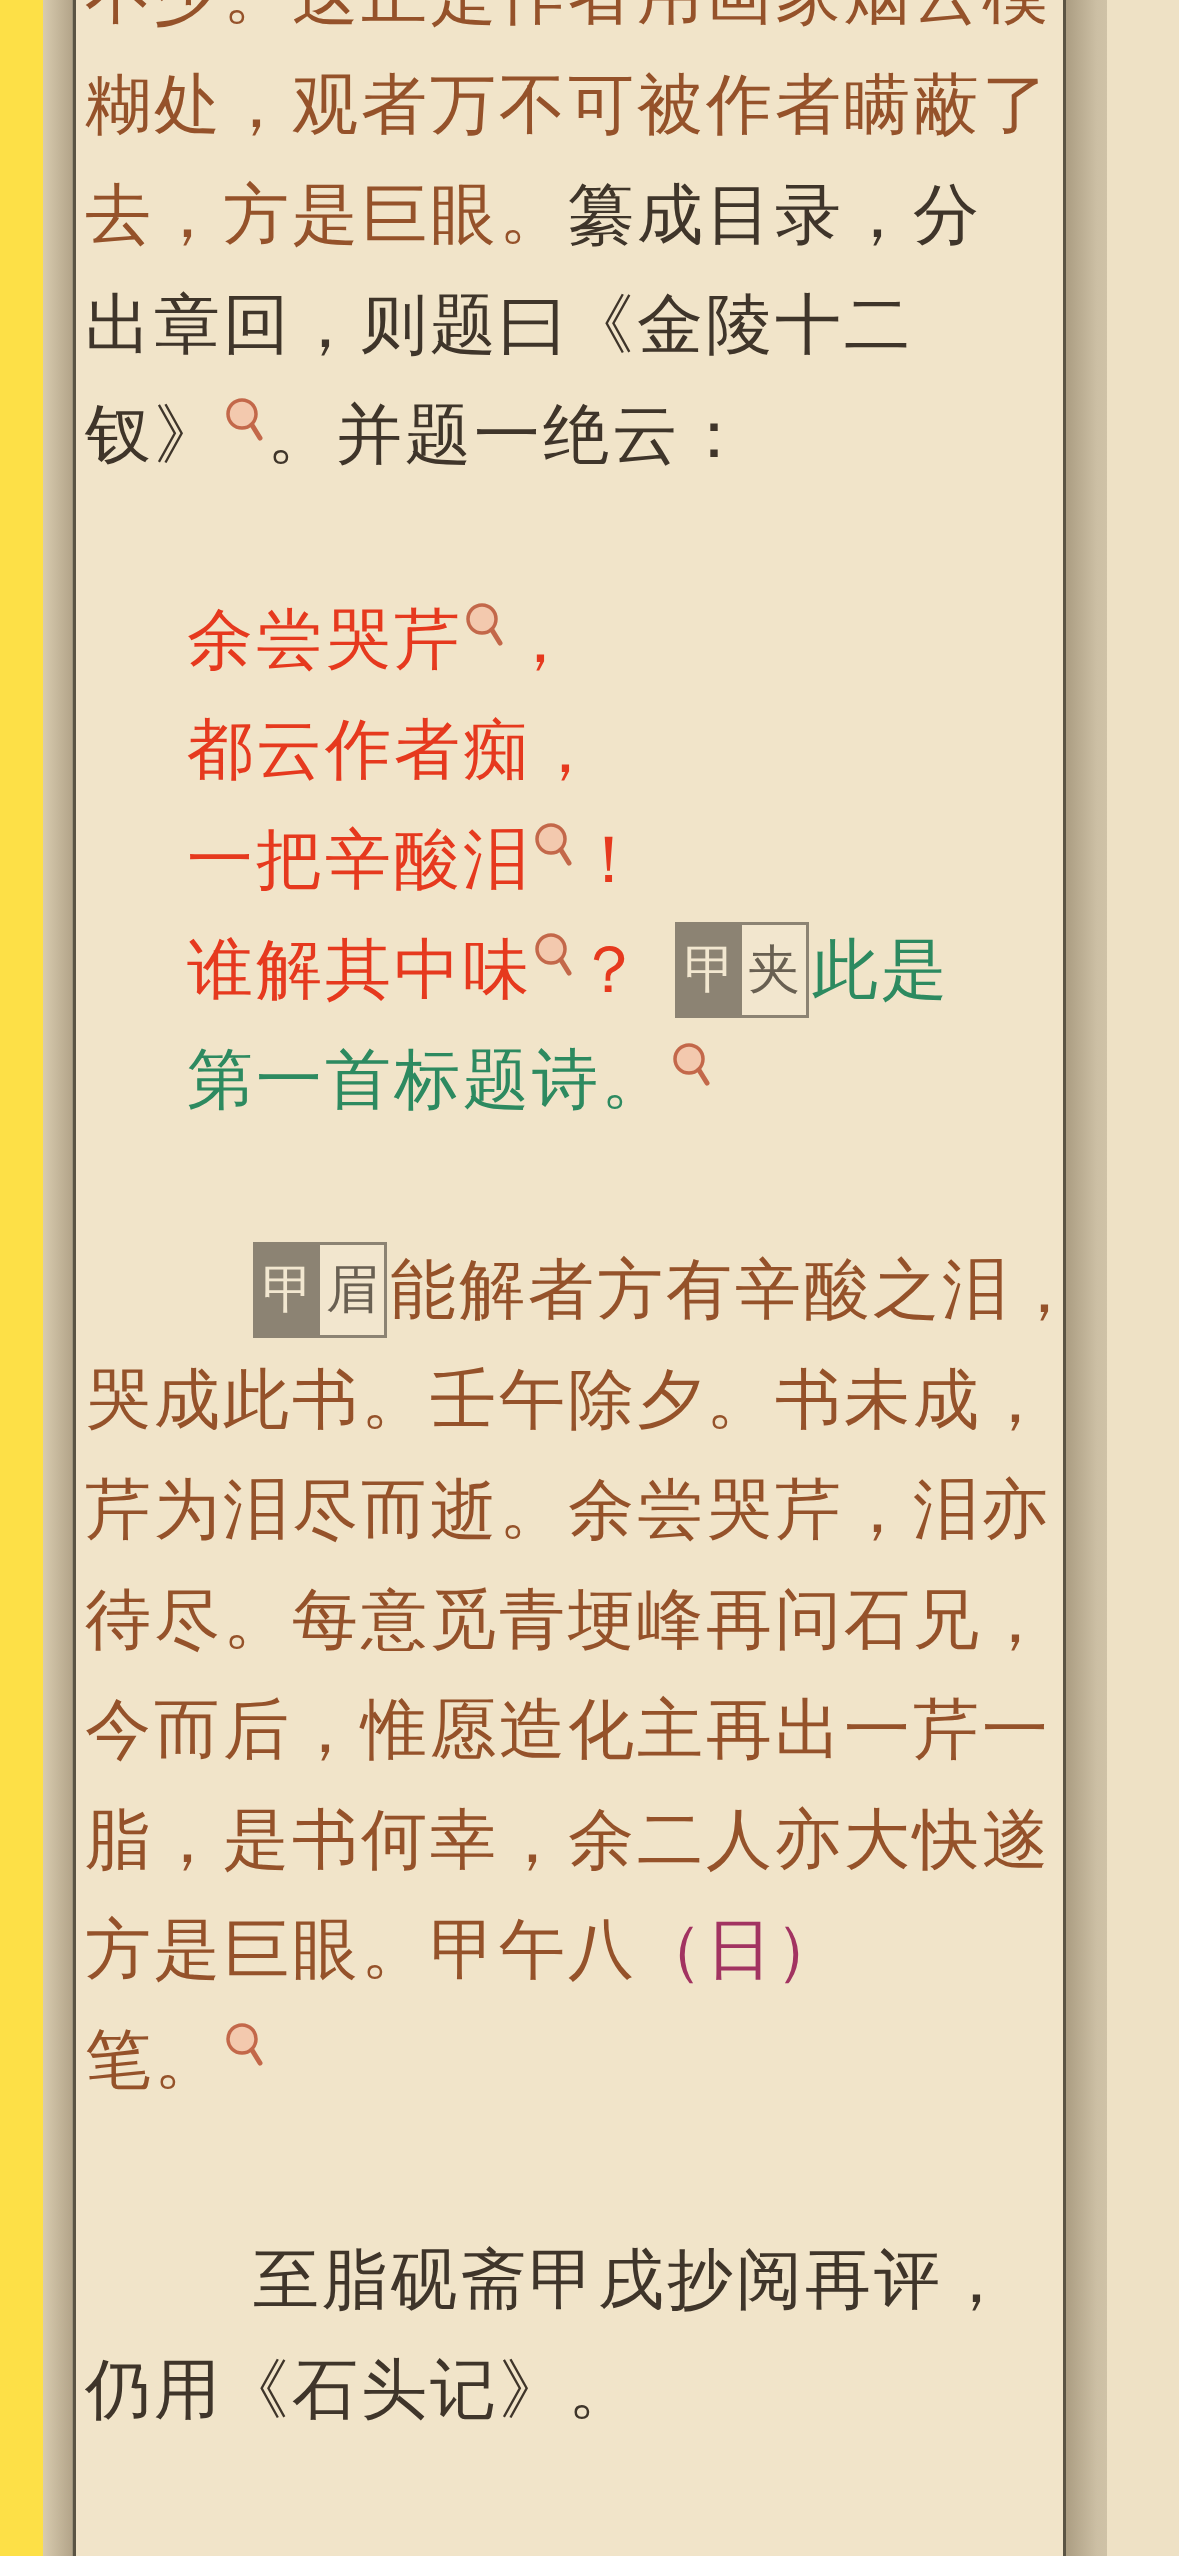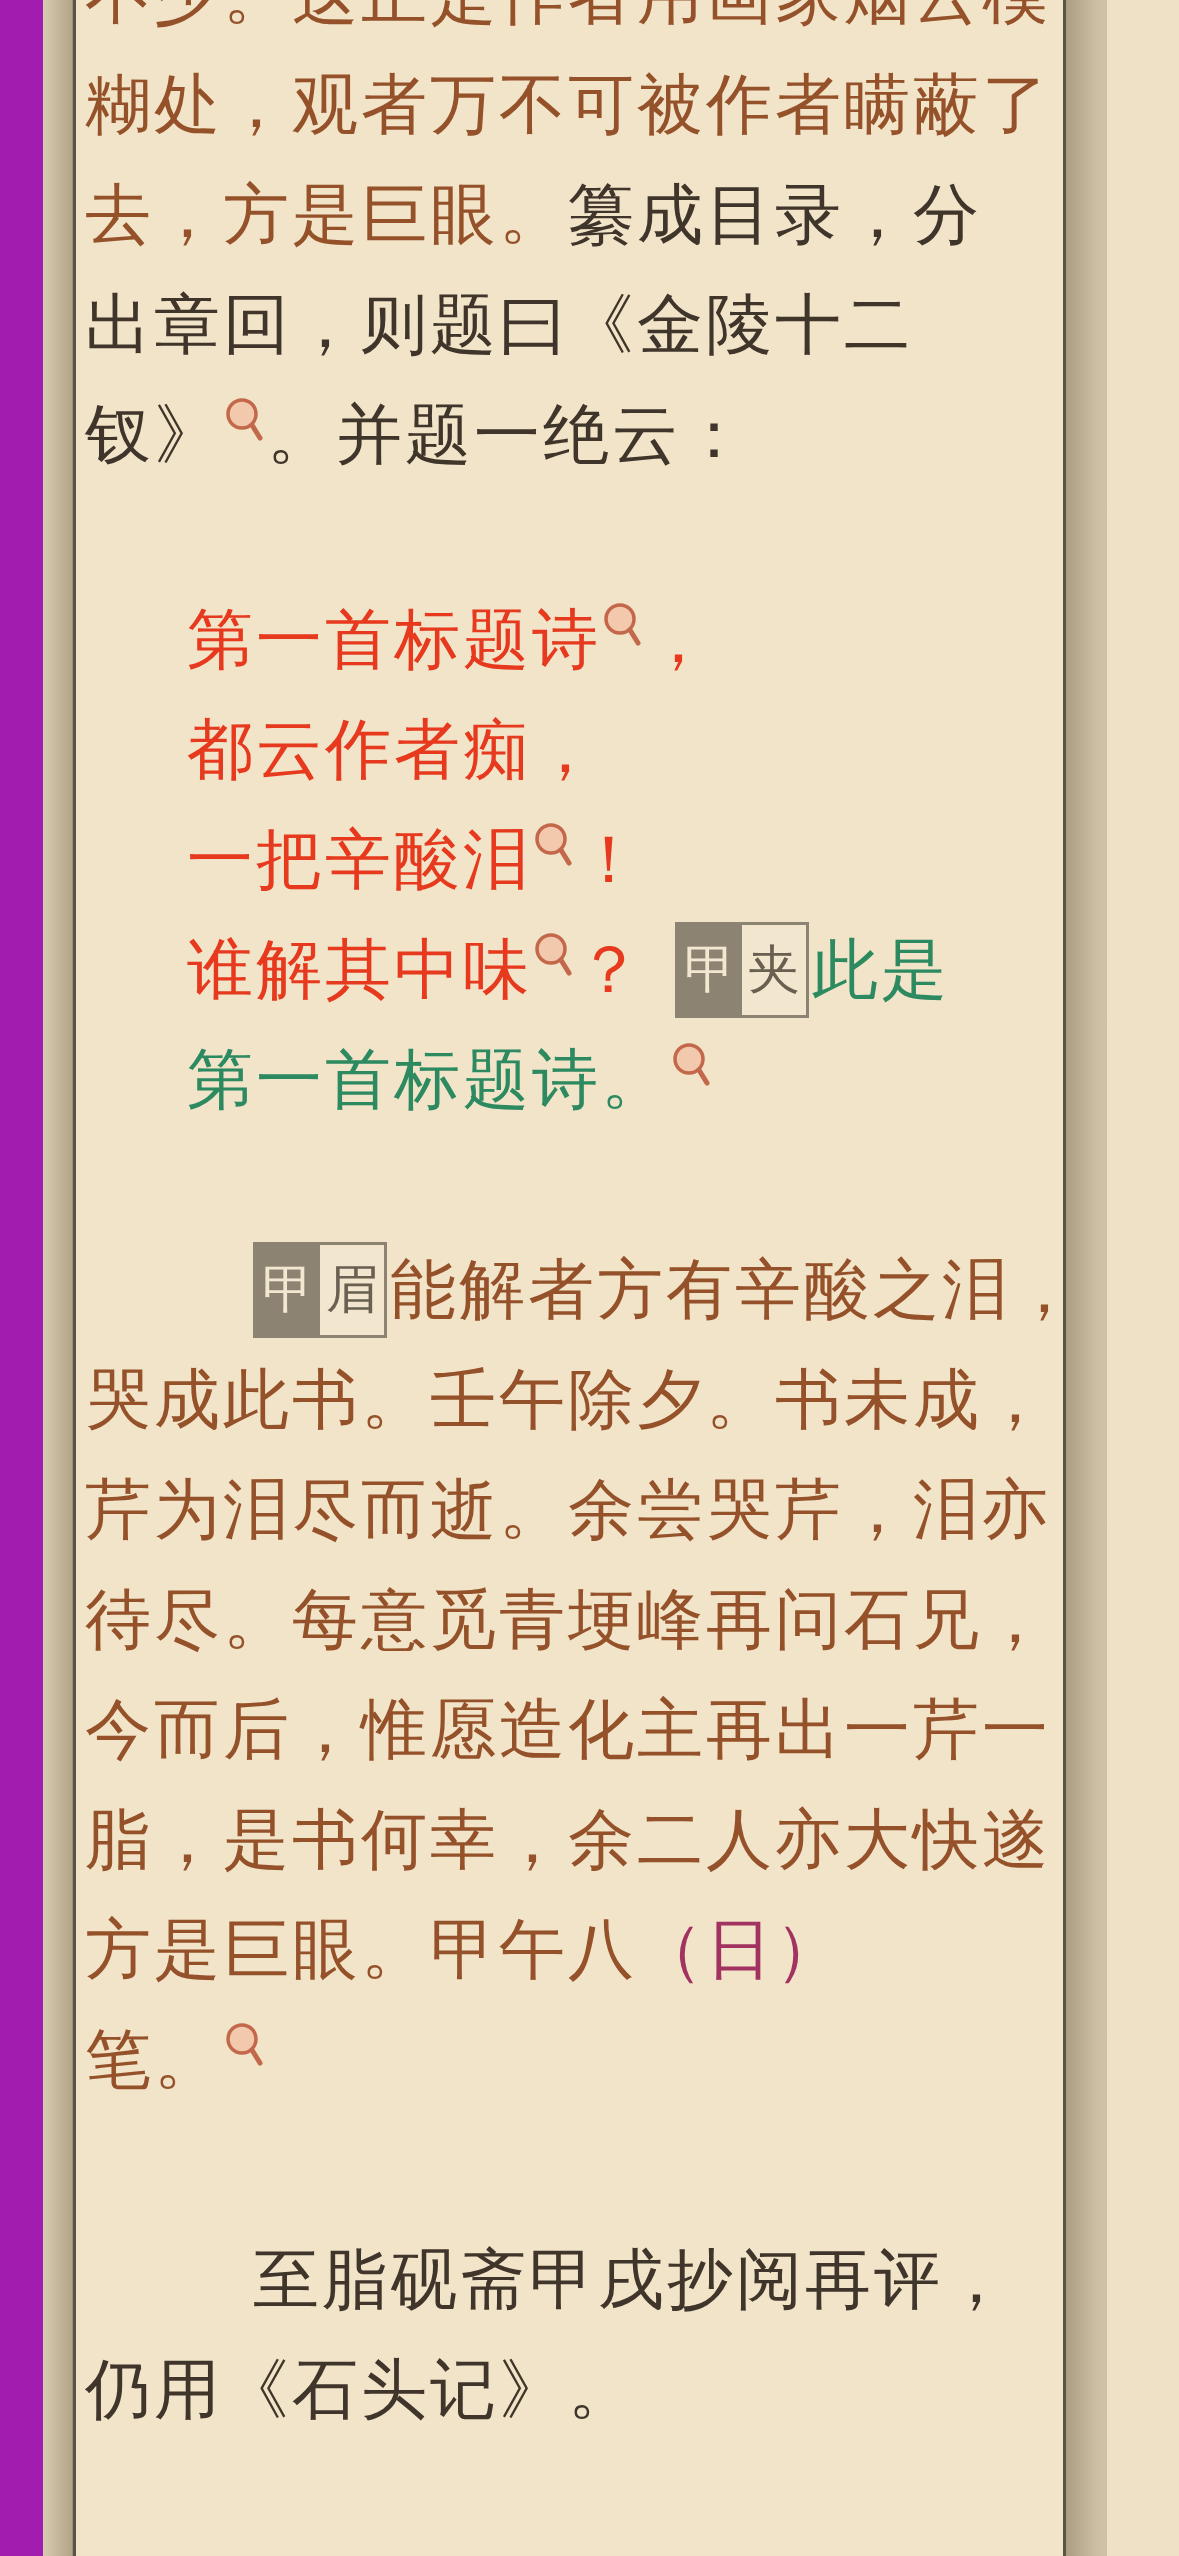--- a/index.html
+++ b/index.html
@@ -1,16 +1,16 @@
 <!DOCTYPE html>
 <html><head>
 <meta charset="utf-8">
 <style>
   html,body{margin:0;padding:0;background:#eee1c5;}
-  .screen{position:relative;width:1179px;height:2556px;background:#a21caf;overflow:hidden;
+  .screen{position:relative;width:1179px;height:2556px;background:#fde047;overflow:hidden;
           font-family:"Liberation Sans",sans-serif;}
   
   .edge{position:absolute;top:0;bottom:0;}
   .edge-strip-left{left:43px;width:30px;background:linear-gradient(to right,#d8cbaf,#b2a388);}
   .edge-line-left{left:73px;width:3px;background:#5b5444;box-shadow:-1px 0 0 #9c937c;}
   .edge-line-right{left:1063px;width:3px;background:#5b5444;}
   .edge-strip-right{left:1066px;width:41px;background:linear-gradient(to right,#ab9d82,#ccbfa4 75%,#cfc2a7);}
   .outer-right{left:1107px;width:72px;background:#eee1c5;}
   
   .page{position:absolute;left:76px;top:0;width:987px;height:2556px;background:#f1e4c9;overflow:hidden;}
@@ -50,21 +50,21 @@
           <div class="line"><span class="run brown">不少。这正是作者用画家烟云模</span></div>
           <div class="line"><span class="run brown">糊处，观者万不可被作者瞒蔽了</span></div>
           <div class="line"><span class="run brown">去，方是巨眼。</span><span class="run dark">纂成目录，分</span></div>
           <div class="line"><span class="run dark">出章回，则题曰《金陵十二</span></div>
           <div class="line"><span class="run dark">钗》</span><span class="mag"><svg viewBox="0 0 40 52" width="40" height="52" xmlns="http://www.w3.org/2000/svg">
                 <circle cx="17" cy="18" r="14" fill="#f3c9ae" stroke="#c3684a" stroke-width="3.5"></circle>
                 <line x1="27" y1="29" x2="35" y2="42" stroke="#c3684a" stroke-width="5" stroke-linecap="round"></line>
               </svg></span><span class="run dark">。并题一绝云：</span></div>
         </div>
         <div class="para para-poem">
-          <div class="line"><span class="run red">第一首标题诗</span><span class="mag"><svg viewBox="0 0 40 52" width="40" height="52" xmlns="http://www.w3.org/2000/svg">
+          <div class="line"><span class="run red">余尝哭芹</span><span class="mag"><svg viewBox="0 0 40 52" width="40" height="52" xmlns="http://www.w3.org/2000/svg">
                 <circle cx="17" cy="18" r="14" fill="#f3c9ae" stroke="#c3684a" stroke-width="3.5"></circle>
                 <line x1="27" y1="29" x2="35" y2="42" stroke="#c3684a" stroke-width="5" stroke-linecap="round"></line>
               </svg></span><span class="run red">，</span></div>
           <div class="line"><span class="run red">都云作者痴，</span></div>
           <div class="line"><span class="run red">一把辛酸泪</span><span class="mag"><svg viewBox="0 0 40 52" width="40" height="52" xmlns="http://www.w3.org/2000/svg">
                 <circle cx="17" cy="18" r="14" fill="#f3c9ae" stroke="#c3684a" stroke-width="3.5"></circle>
                 <line x1="27" y1="29" x2="35" y2="42" stroke="#c3684a" stroke-width="5" stroke-linecap="round"></line>
               </svg></span><span class="run red">！</span></div>
           <div class="line"><span class="run red">谁解其中味</span><span class="mag"><svg viewBox="0 0 40 52" width="40" height="52" xmlns="http://www.w3.org/2000/svg">
                 <circle cx="17" cy="18" r="14" fill="#f3c9ae" stroke="#c3684a" stroke-width="3.5"></circle>

